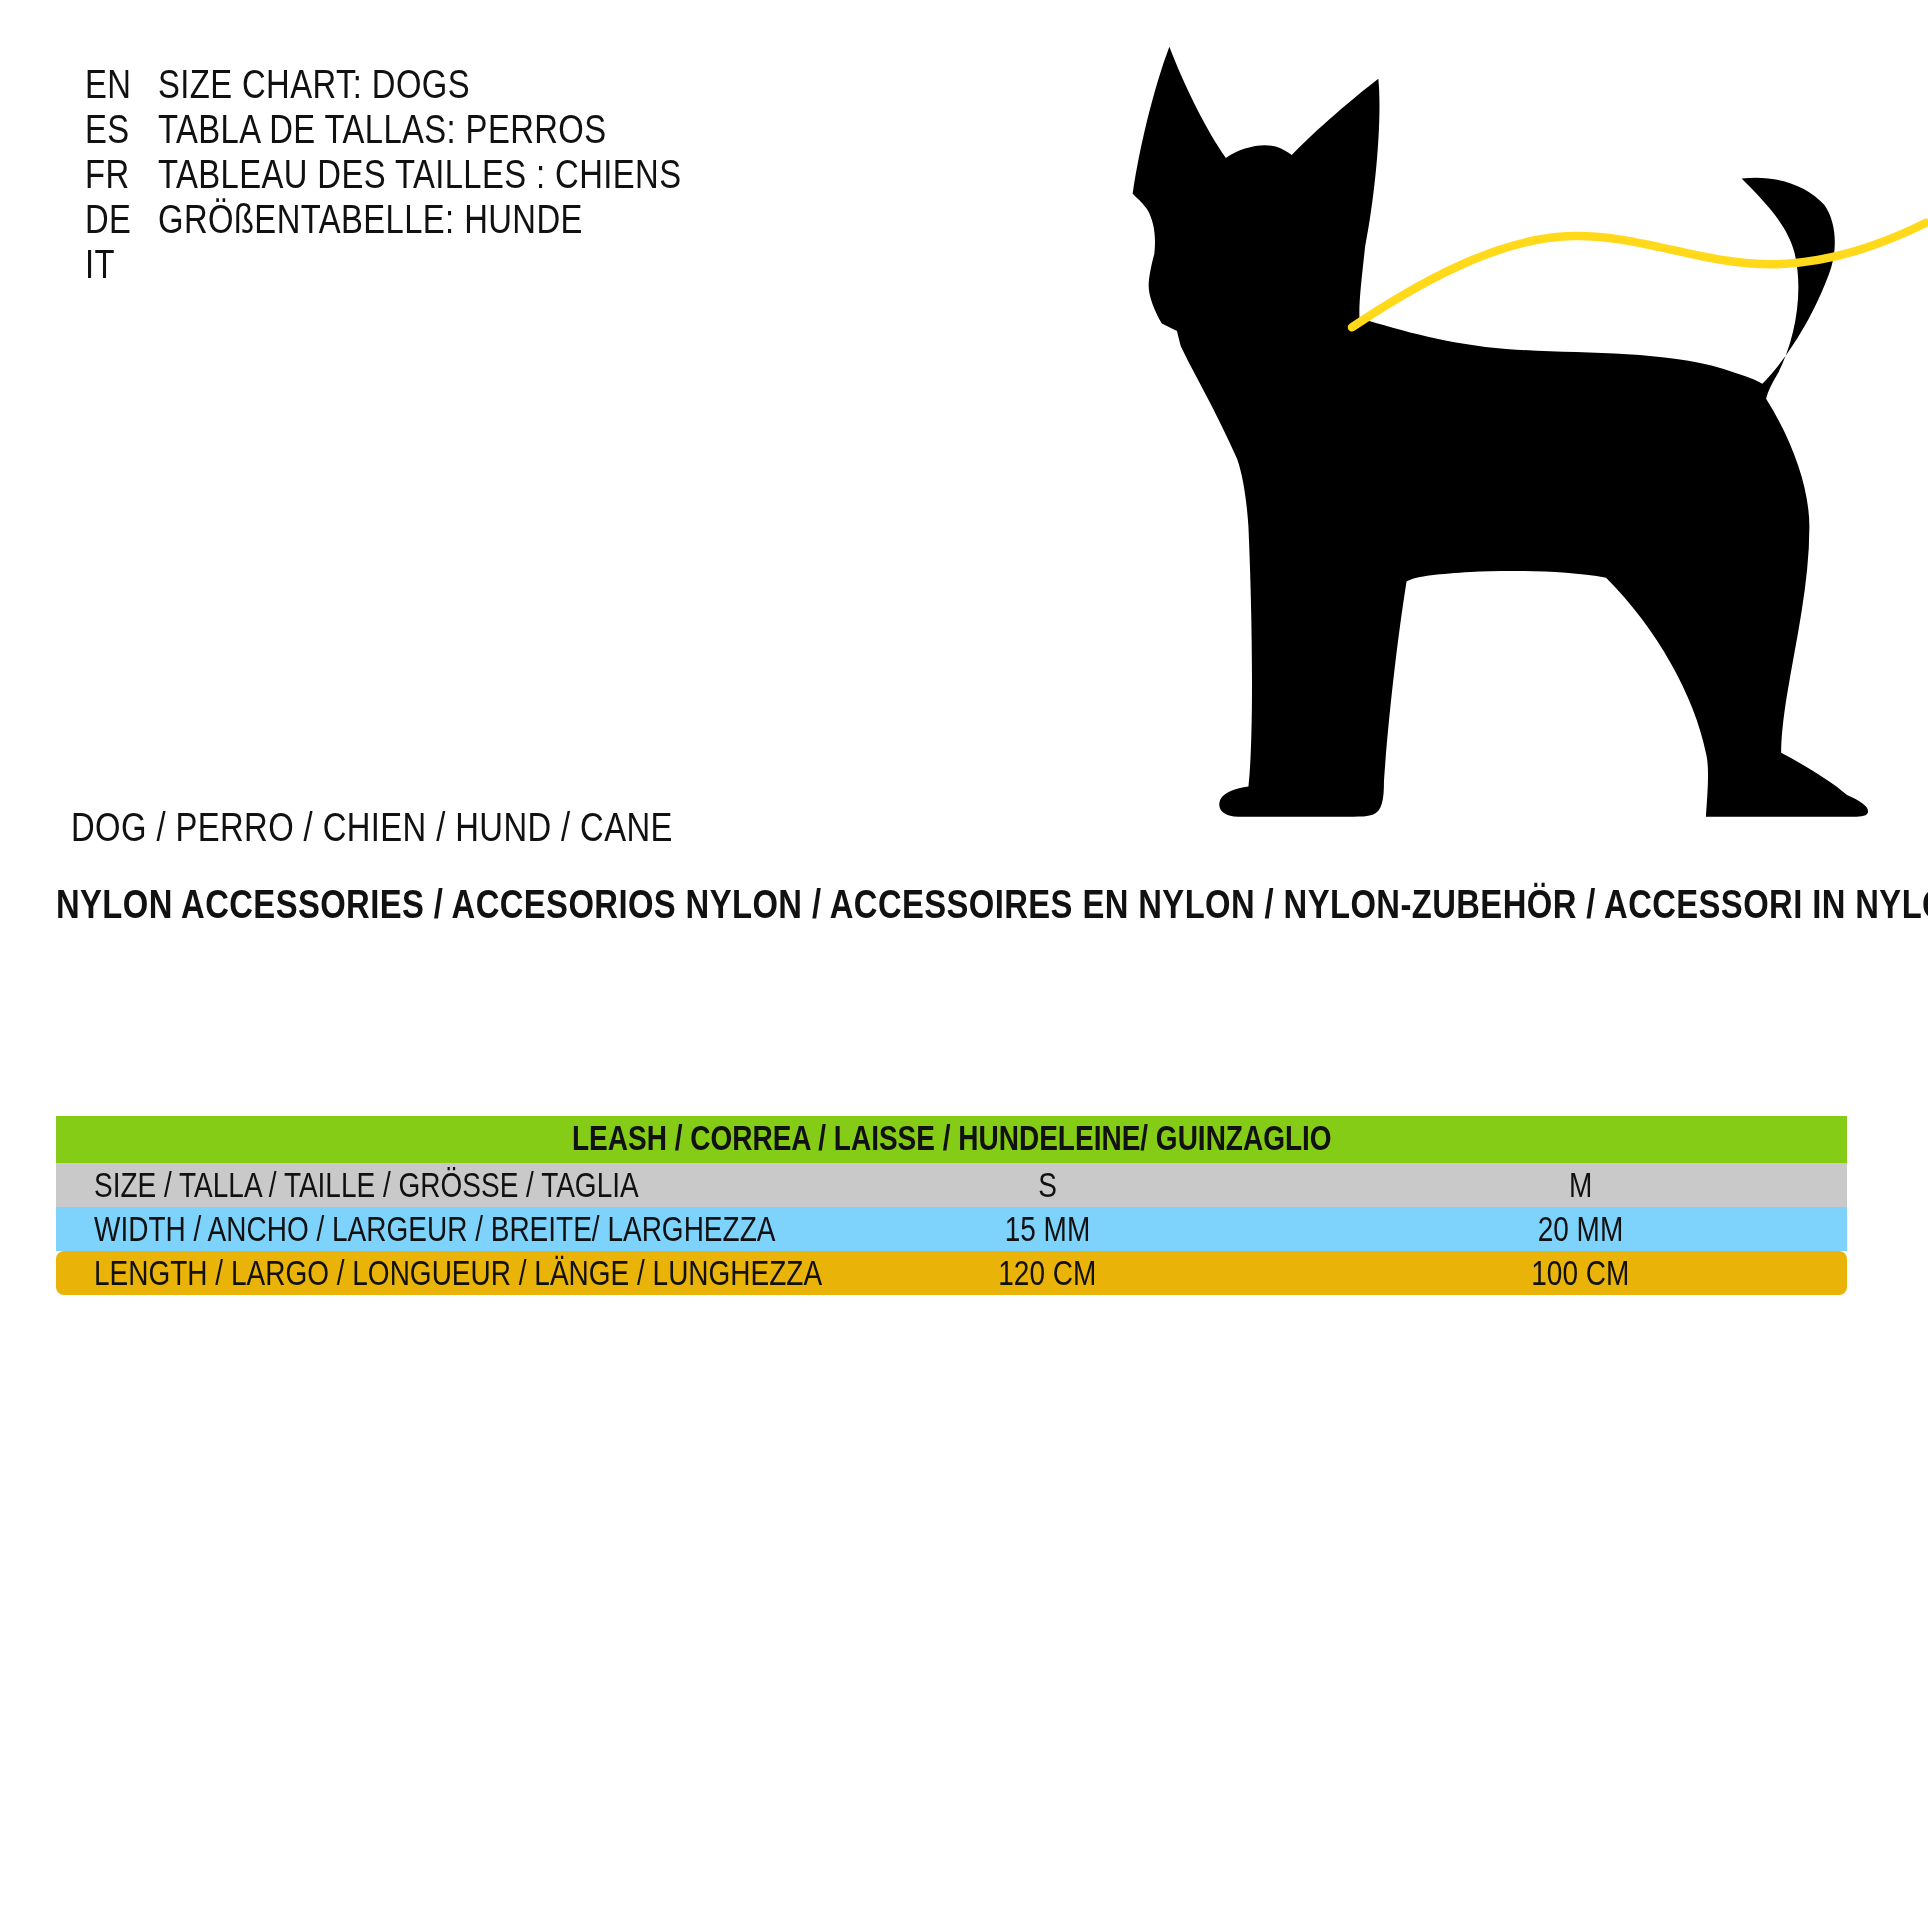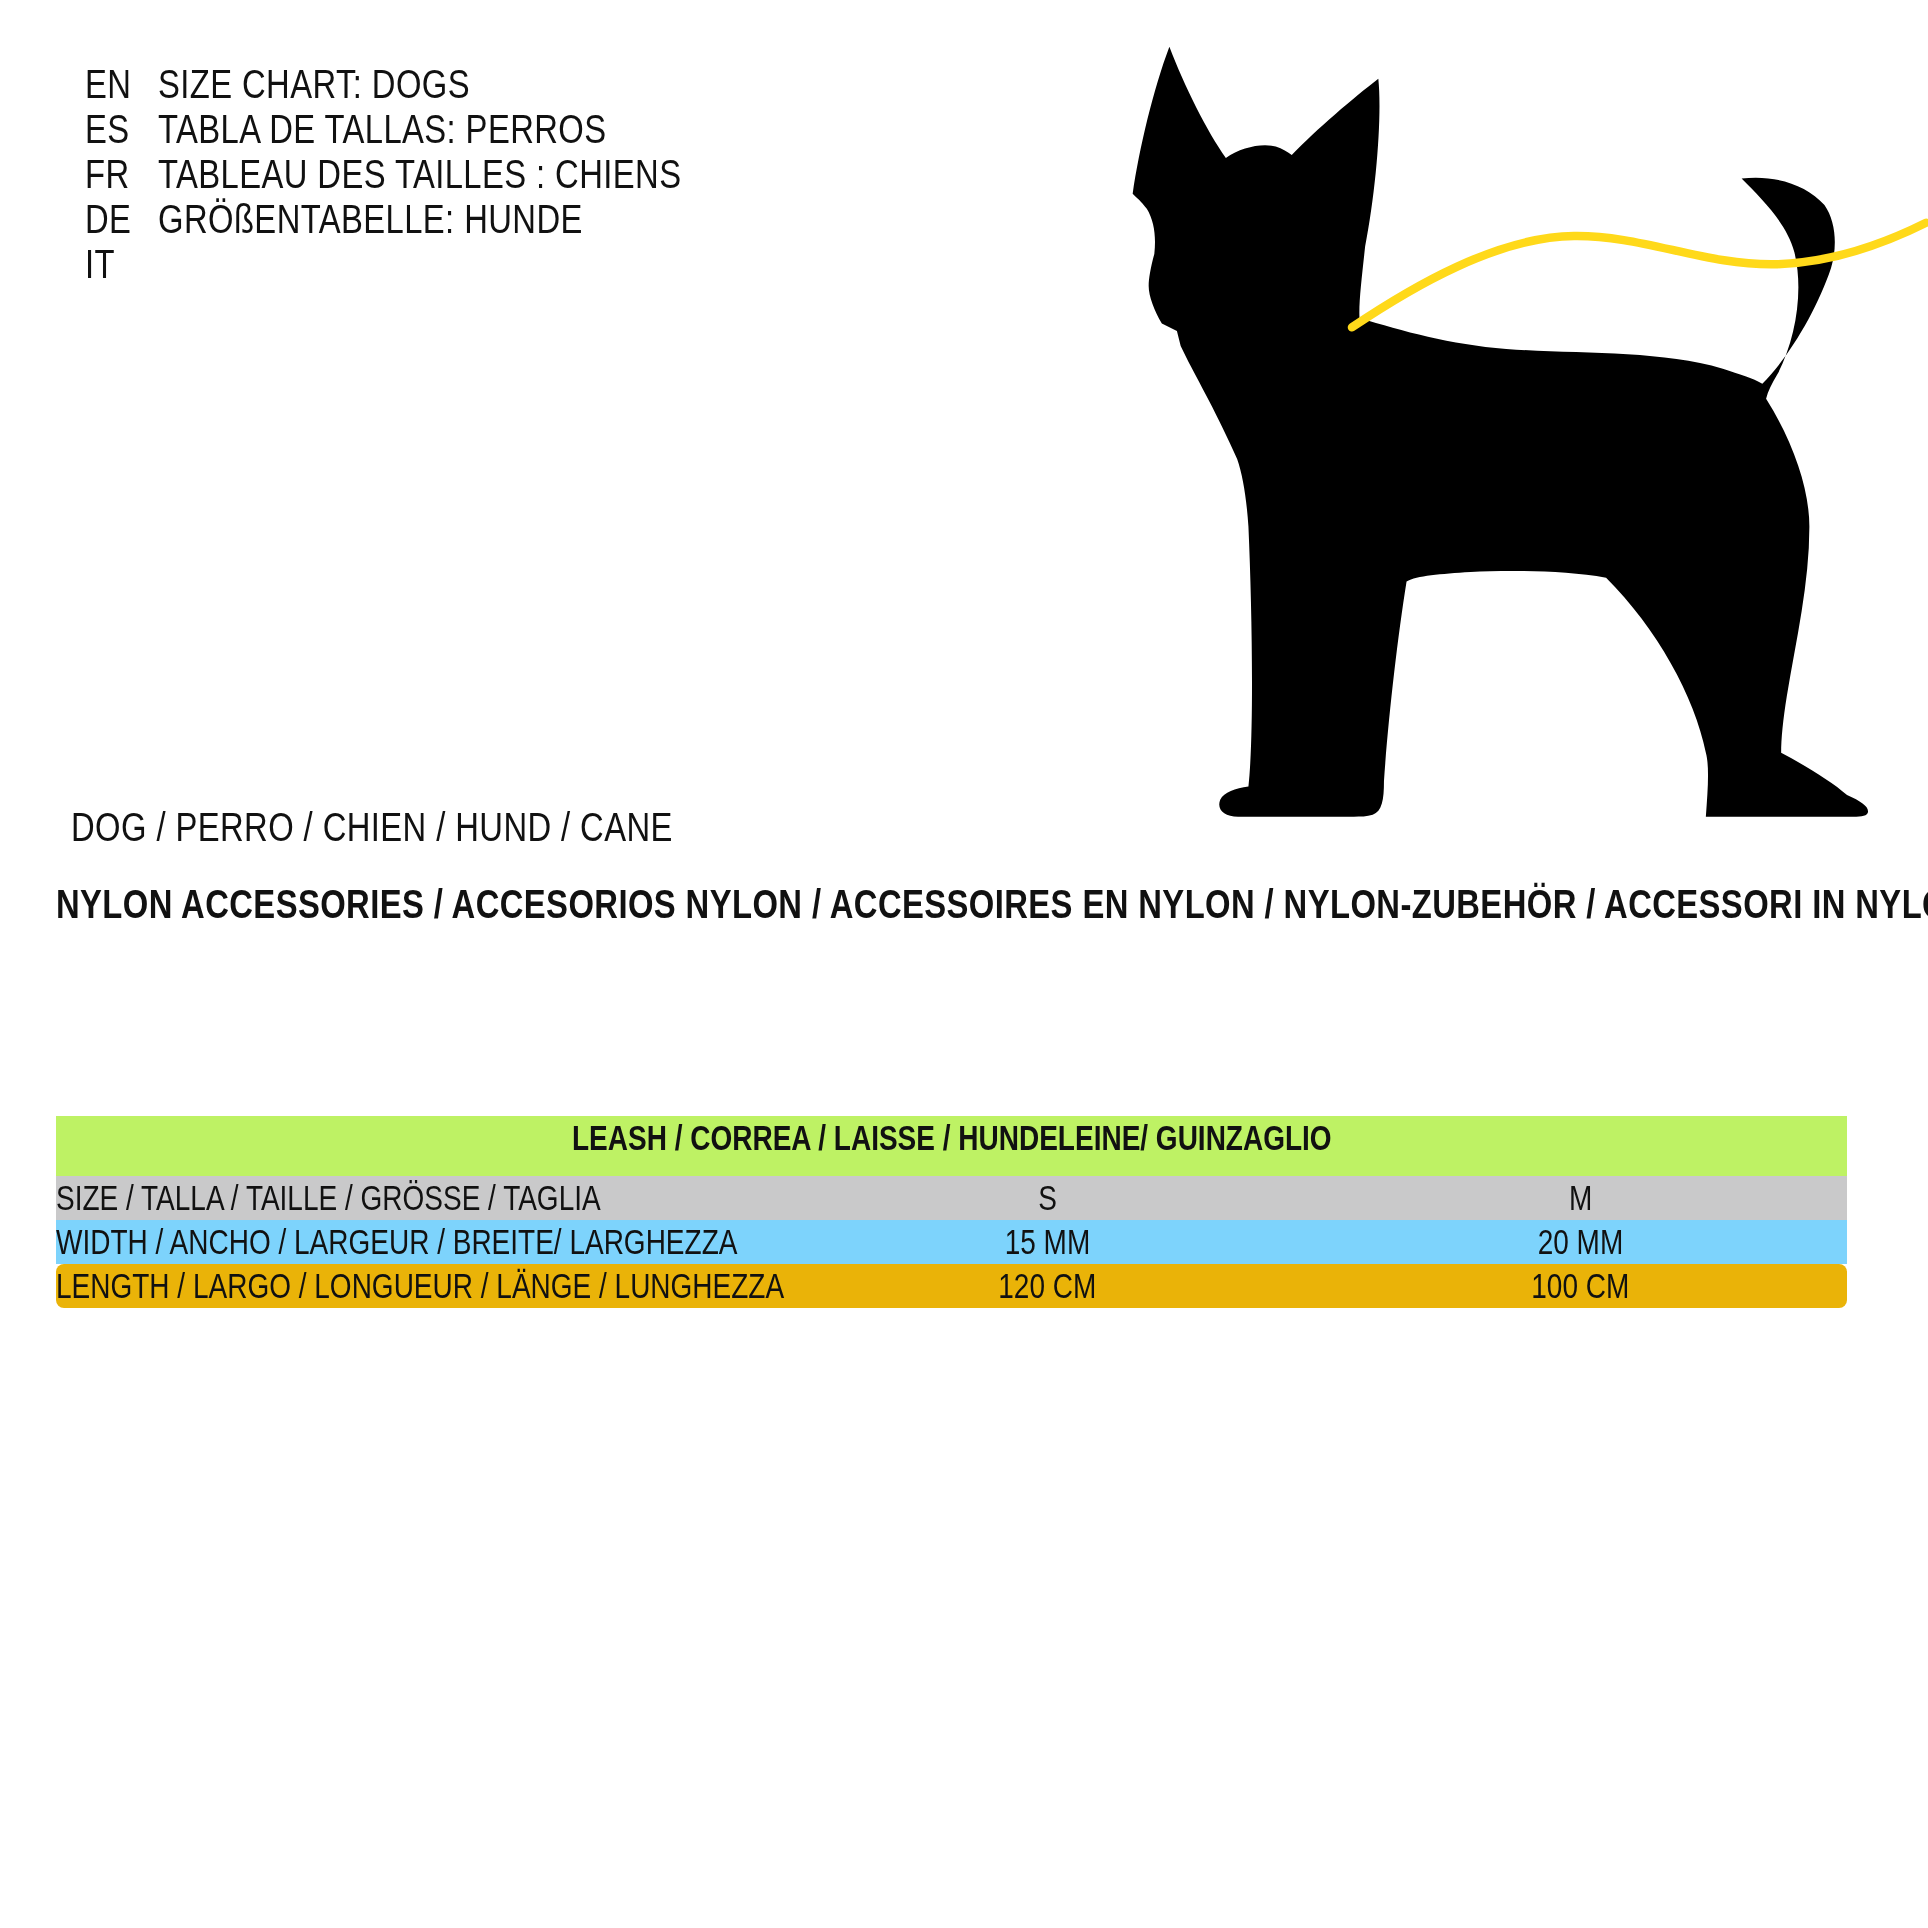--- a/index.html
+++ b/index.html
@@ -20,26 +20,26 @@
 
   
   .dog-svg{position:absolute;left:1111px;top:28px;width:817px;height:800px;overflow:visible;}
 
   
   .caption{position:absolute;left:71px;top:765px;font-size:41px;font-weight:400;line-height:45px;letter-spacing:0.5px;margin-top:40px;}
   .section-title{position:absolute;left:56px;top:881px;font-size:41px;font-weight:700;line-height:47px;letter-spacing:0.5px;}
 
   
   .size-table{position:absolute;left:56px;top:1116px;width:1791px;font-size:35px;}
-  .t-head{height:60px;line-height:44px;background:#bef264;text-align:center;font-weight:700;}
+  .t-head{height:47px;line-height:44px;background:#84cc16;text-align:center;font-weight:700;}
   .t-row{display:flex;height:44px;line-height:44px;font-weight:400;}
   .t-row.gray{background:#C9C9CA;}
   .t-row.white{background:#7dd3fc;}
   .t-row.light{background:#eab308;border-radius:8px;}
-  .t-label{width:40.5%;box-sizing:border-box;text-align:left;}
+  .t-label{width:40.5%;padding-left:38px;box-sizing:border-box;text-align:left;}
   .t-val{width:29.75%;text-align:center;}
 </style>
 </head>
 <body>
 
 <div class="canvas">
 
   <div class="langs">
     <div class="lang-row">
       <span><span class="cond">EN</span></span>

